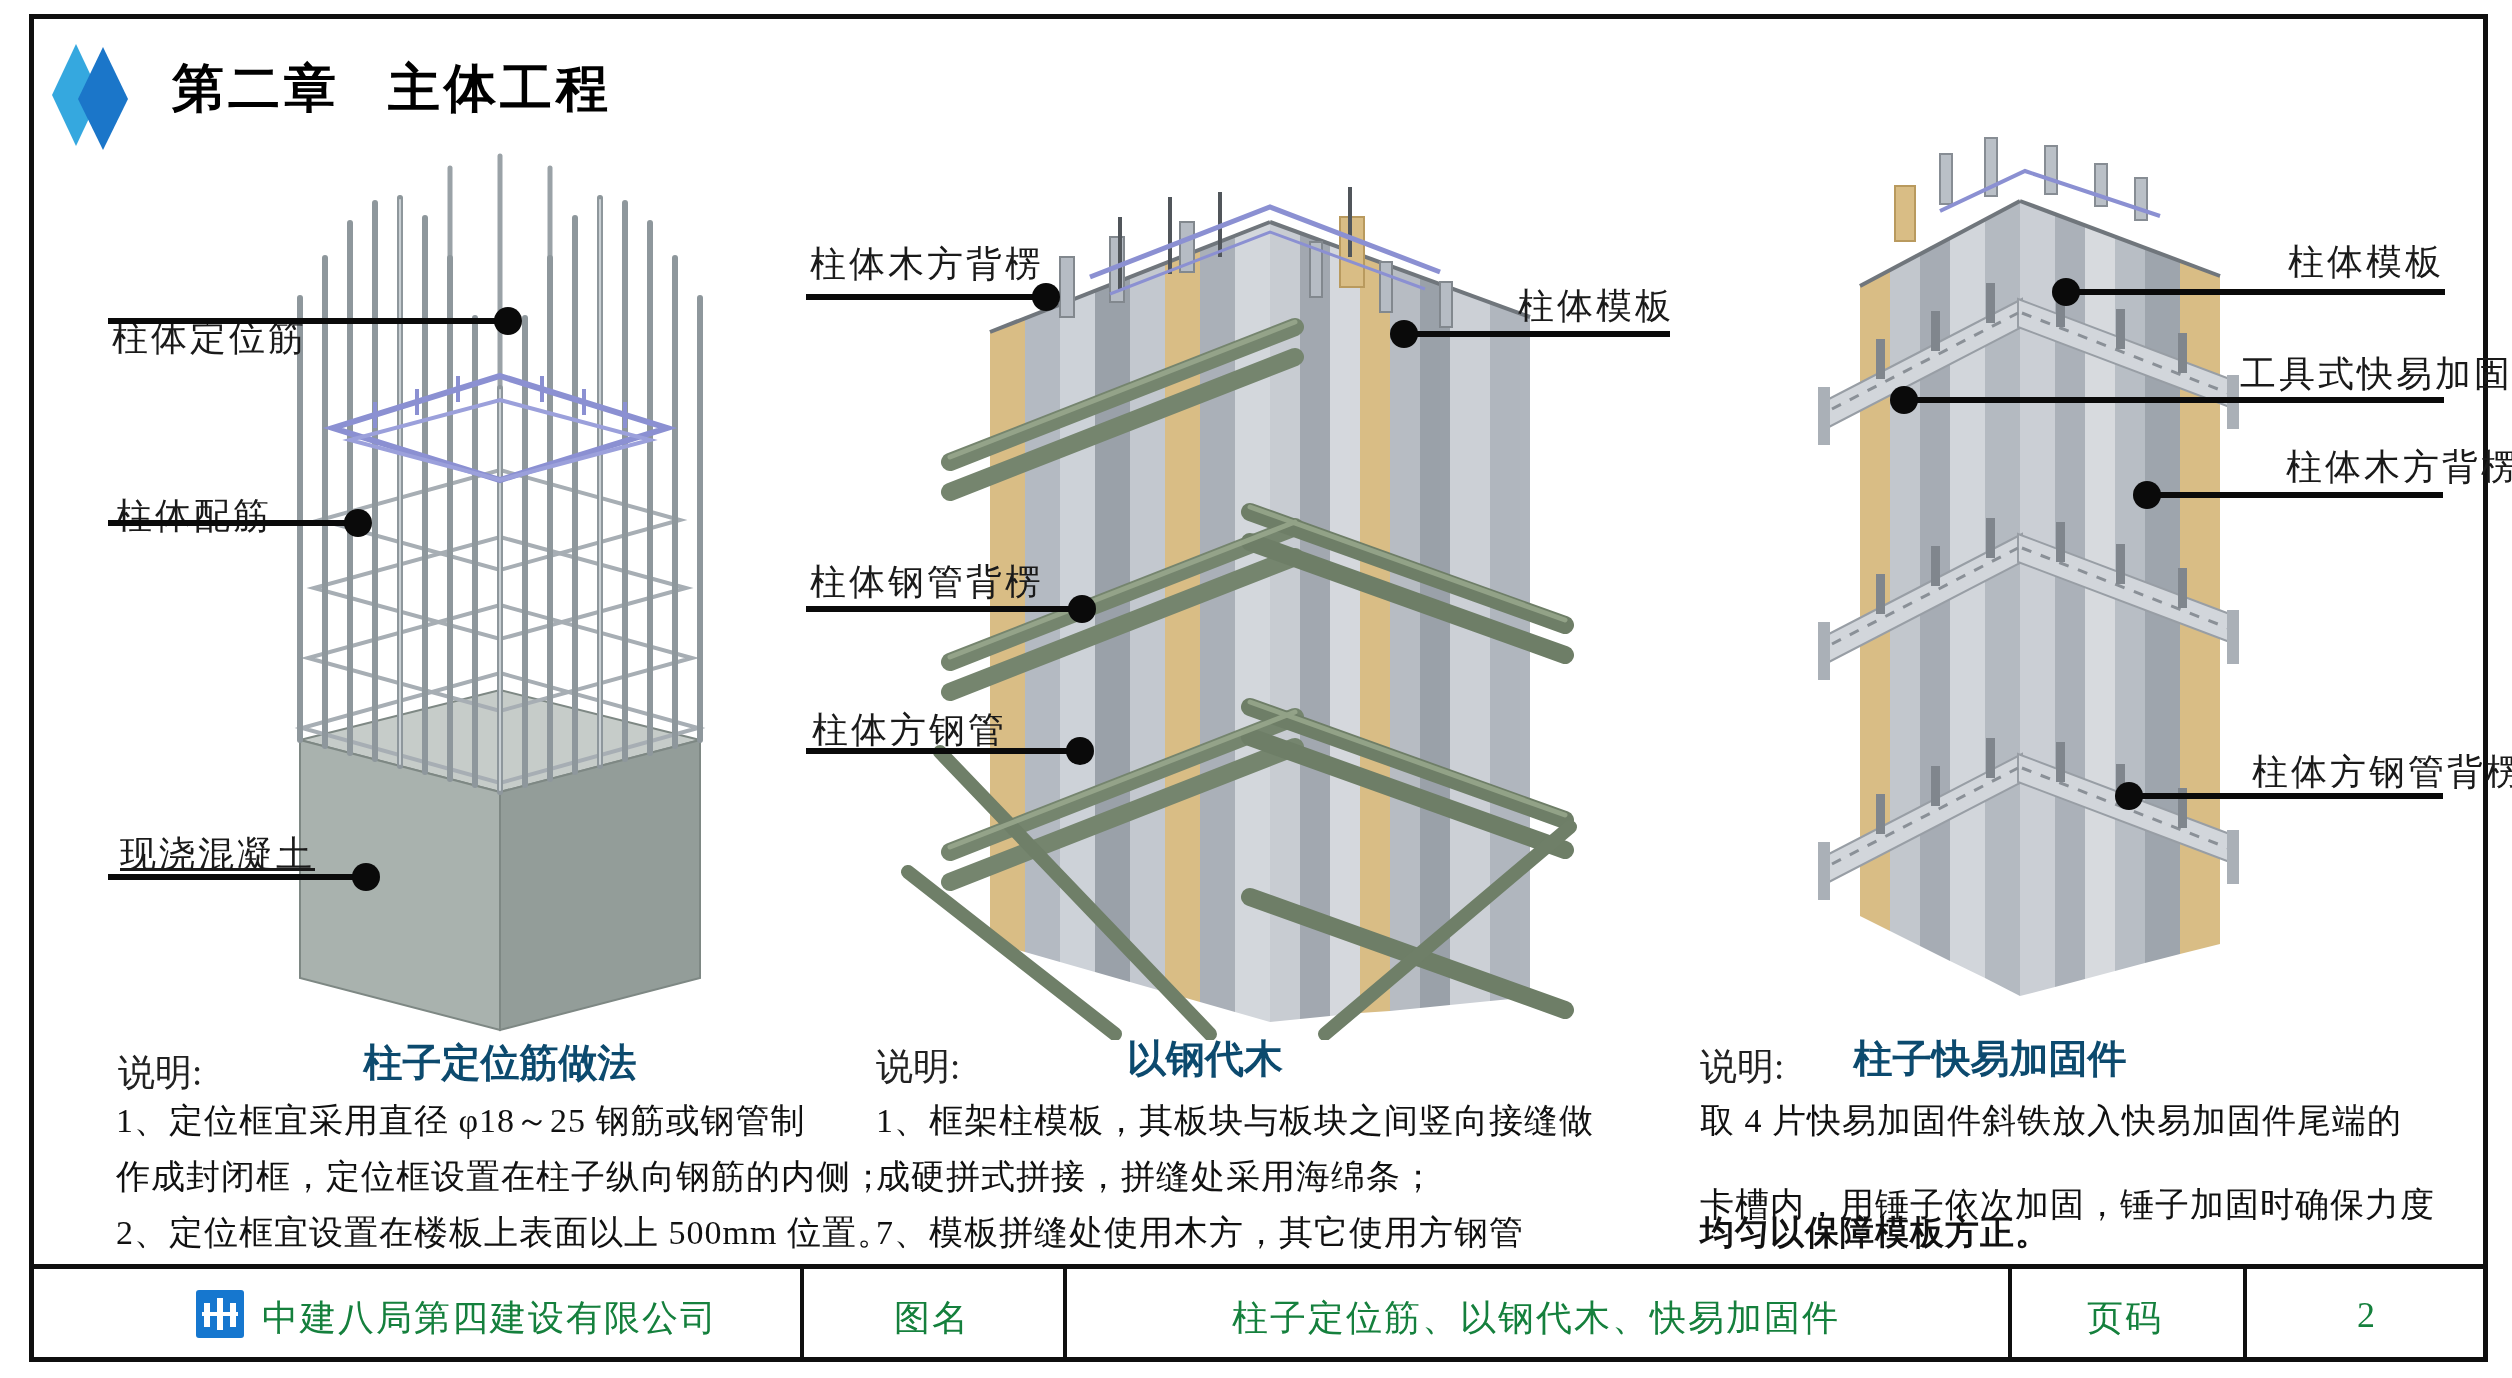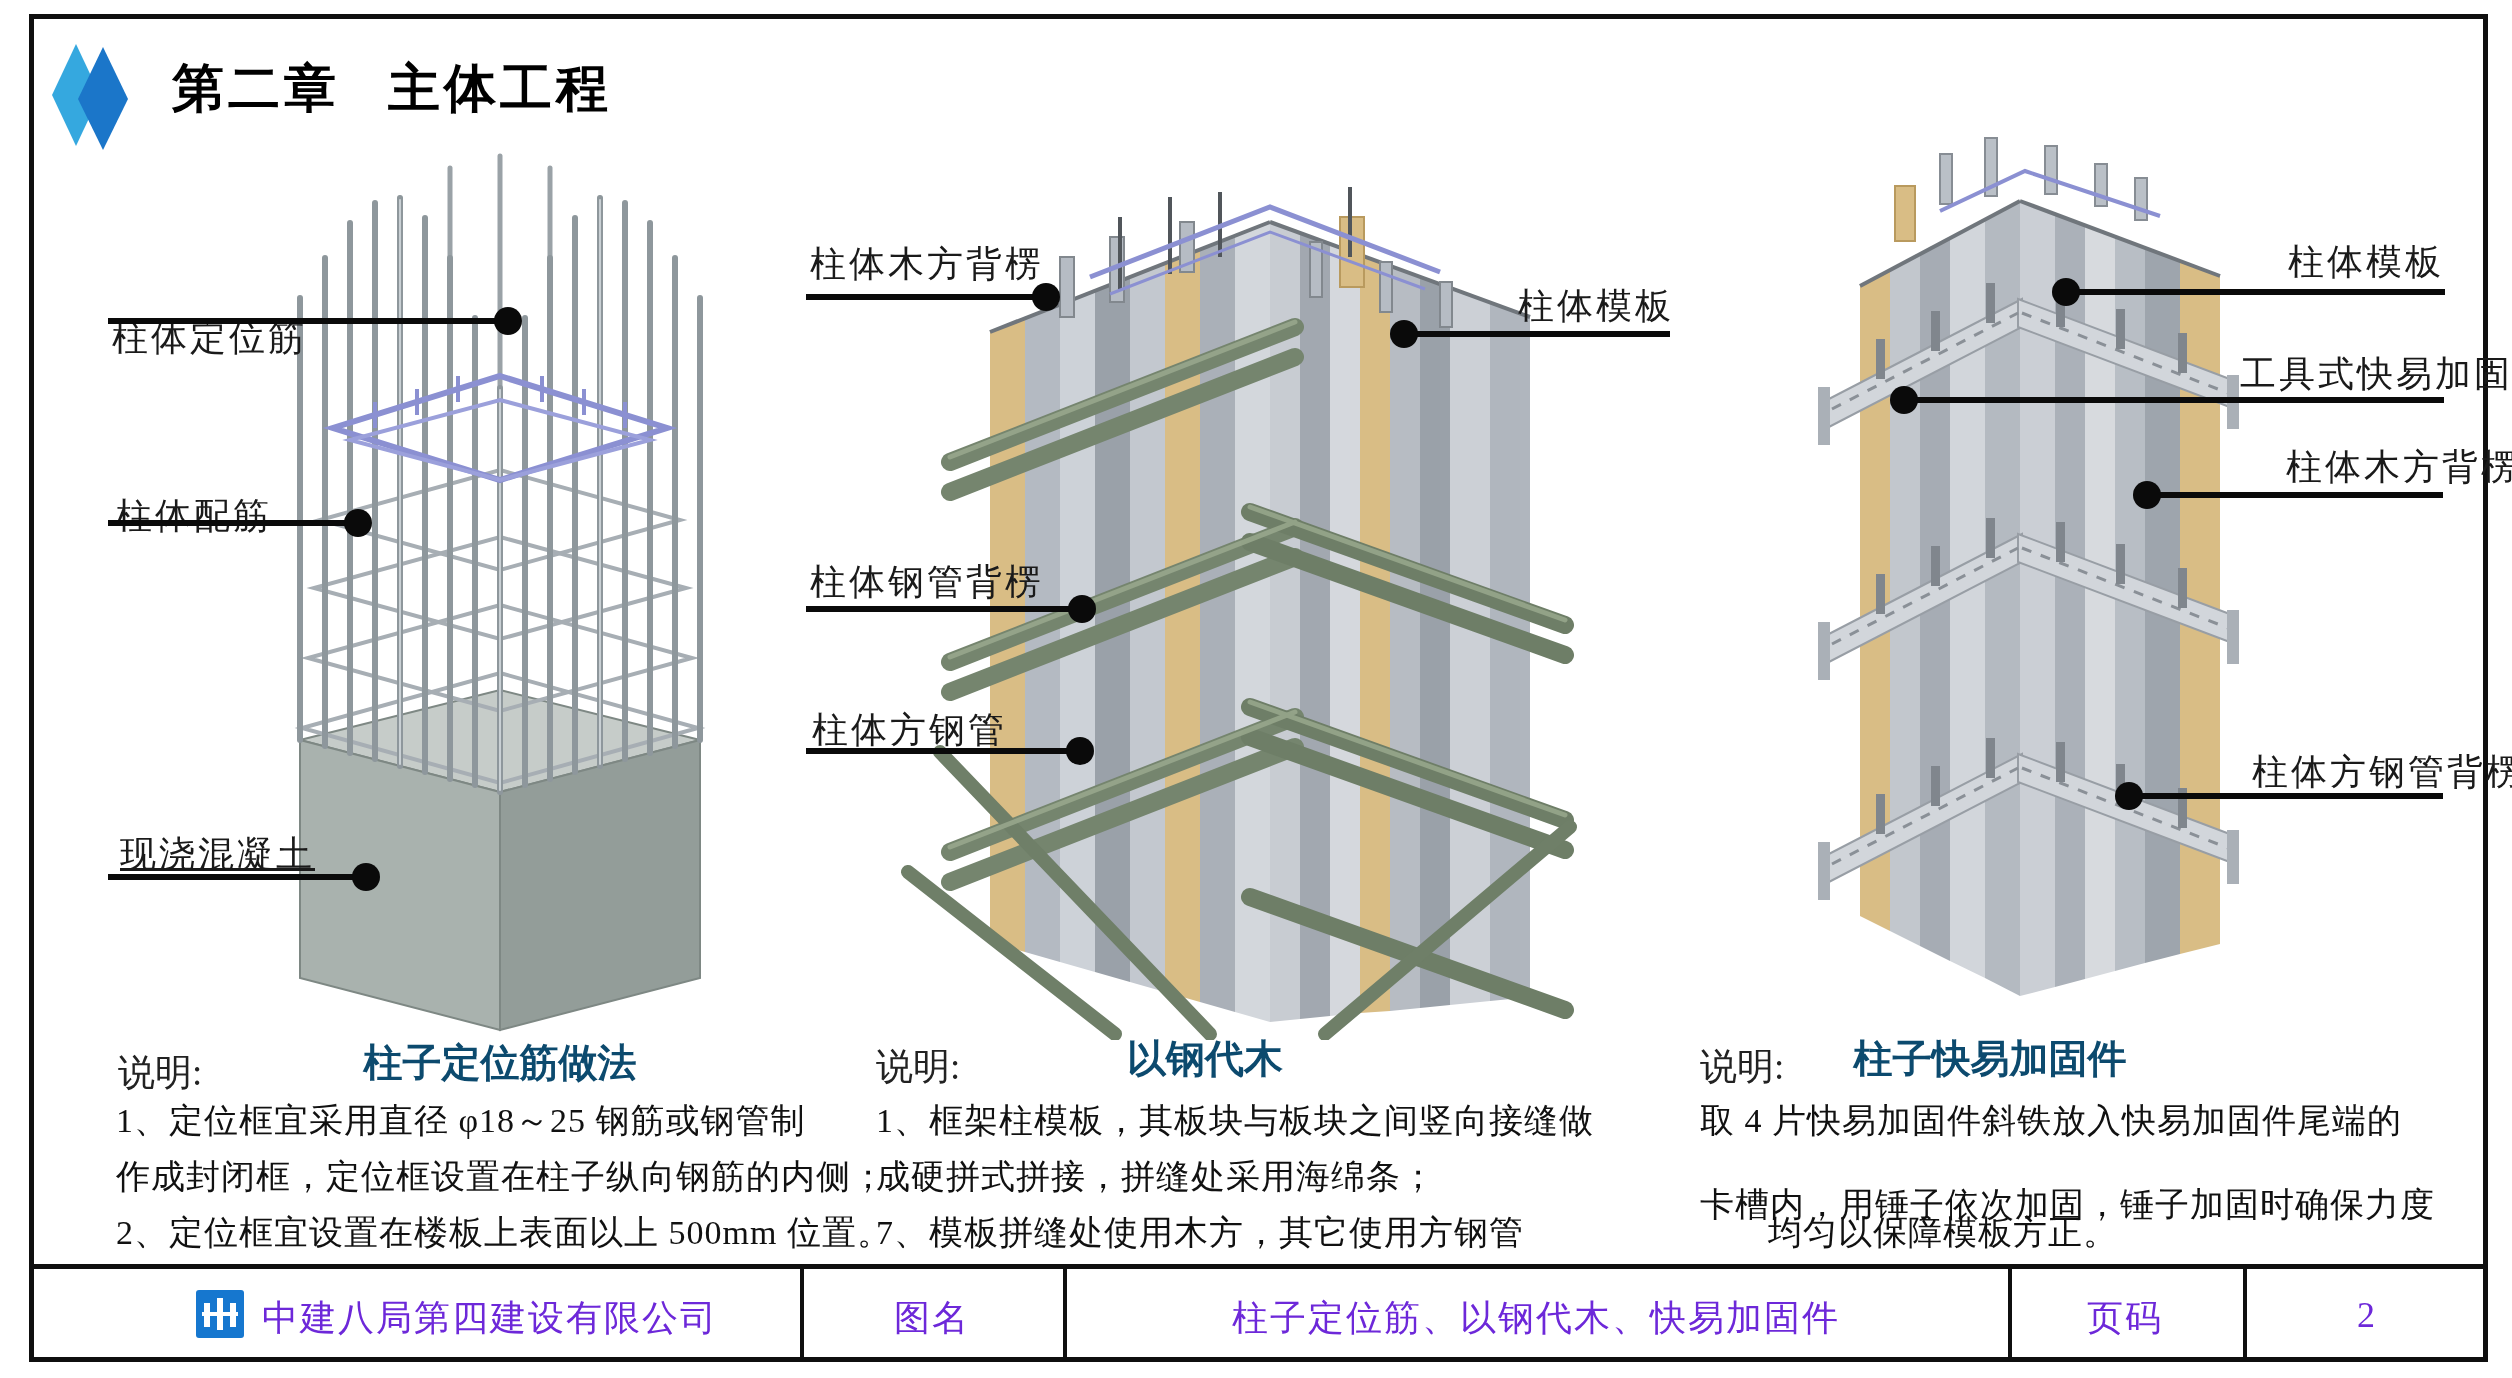--- a/index.html
+++ b/index.html
@@ -14,21 +14,21 @@
   .illu{position:absolute;}
   .co-label{position:absolute;font-size:36px;color:#1a1a1a;white-space:nowrap;letter-spacing:3px;}
   .co-line{position:absolute;height:6px;background:#0a0a0a;}
   .co-dot{position:absolute;width:28px;height:28px;background:#0a0a0a;border-radius:50%;}
   .note-label{position:absolute;font-size:37px;color:#222;white-space:nowrap;}
   .block-title{position:absolute;font-size:39px;font-weight:bold;text-align:center;color:#0c4a6e;
        font-family:"Liberation Sans","DejaVu Sans",sans-serif;white-space:nowrap;}
   .note-line{position:absolute;font-size:34px;color:#111;white-space:nowrap;letter-spacing:1px;}
   .footer-hline{position:absolute;left:31px;top:1264px;width:2455px;height:5px;background:#0f0f0f;}
   .footer-vline{position:absolute;top:1269px;height:91px;width:4px;background:#0f0f0f;}
-  .footer-text{position:absolute;top:1294px;font-size:36px;color:#6d28d9;white-space:nowrap;letter-spacing:2px;}
+  .footer-text{position:absolute;top:1294px;font-size:36px;color:#15803d;white-space:nowrap;letter-spacing:2px;}
   .footer-center{transform:translateX(-50%);}
 </style>
 </head>
 <body>
 
 <div class="page-border"></div>
 
 <svg class="abs" style="left:52px;top:42px;width:80px;height:110px" viewBox="0 0 80 110">
   <polygon points="24,2 48,53 24,104 0,53" fill="#35A8DF"></polygon>
   <polygon points="51,5 76,57 51,108 26,57" fill="#1B76C9"></polygon>
@@ -297,21 +297,21 @@
 <div class="note-label" style="left:876px;top:1042px;">说明:</div>
 <div class="block-title" style="left:1000px;top:1032px;width:410px;">以钢代木</div>
 <div class="note-line" style="left:876px;top:1098px;">1、框架柱模板，其板块与板块之间竖向接缝做</div>
 <div class="note-line" style="left:876px;top:1154px;">成硬拼式拼接，拼缝处采用海绵条；</div>
 <div class="note-line" style="left:876px;top:1210px;">7、模板拼缝处使用木方，其它使用方钢管</div>
 
 <div class="note-label" style="left:1700px;top:1042px;">说明:</div>
 <div class="block-title" style="left:1800px;top:1032px;width:380px;">柱子快易加固件</div>
 <div class="note-line" style="left:1700px;top:1098px;">取 4 片快易加固件斜铁放入快易加固件尾端的</div>
 <div class="note-line" style="left:1700px;top:1182px;">卡槽内，用锤子依次加固，锤子加固时确保力度</div>
-<div class="note-line" style="left:1768px;top:1210px;">均匀以保障模板方正。</div>
+<div class="note-line" style="left:1700px;top:1210px;font-weight:bold;">均匀以保障模板方正。</div>
 
 <div class="footer-hline"></div>
 <div class="footer-vline" style="left:800px;"></div>
 <div class="footer-vline" style="left:1063px;"></div>
 <div class="footer-vline" style="left:2008px;"></div>
 <div class="footer-vline" style="left:2243px;"></div>
 
 <svg class="abs" style="left:196px;top:1290px;width:48px;height:48px" viewBox="0 0 48 48">
   <rect x="0" y="0" width="48" height="48" rx="3" fill="#1677CF"></rect>
   <g fill="#ffffff">

